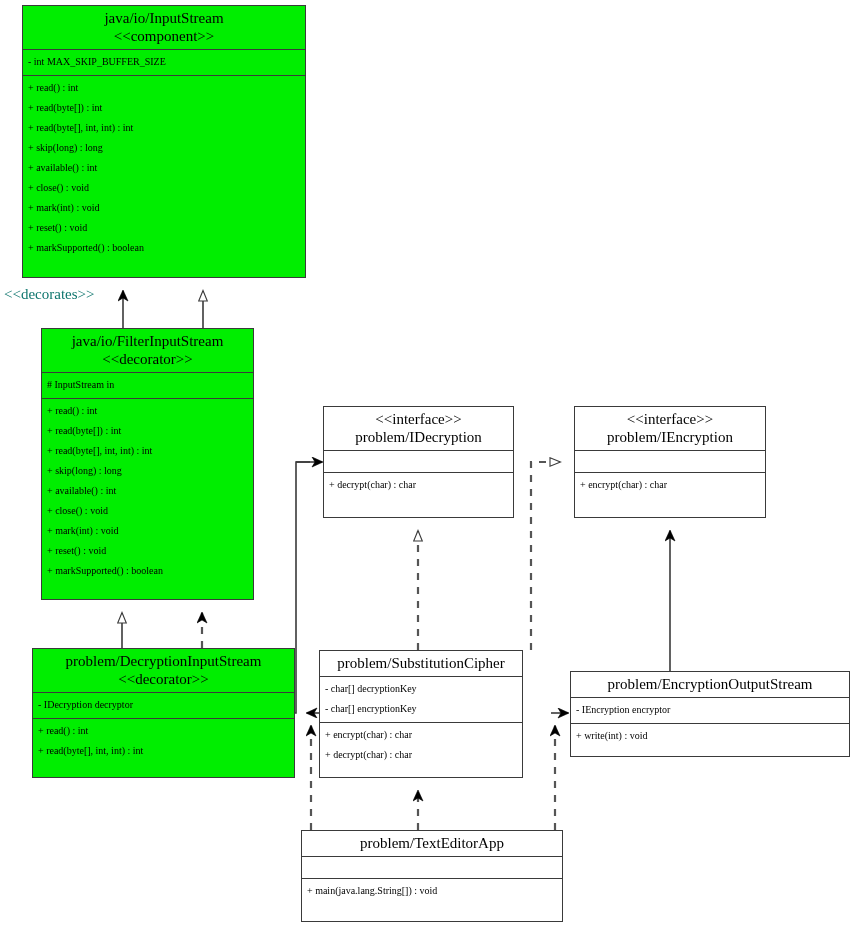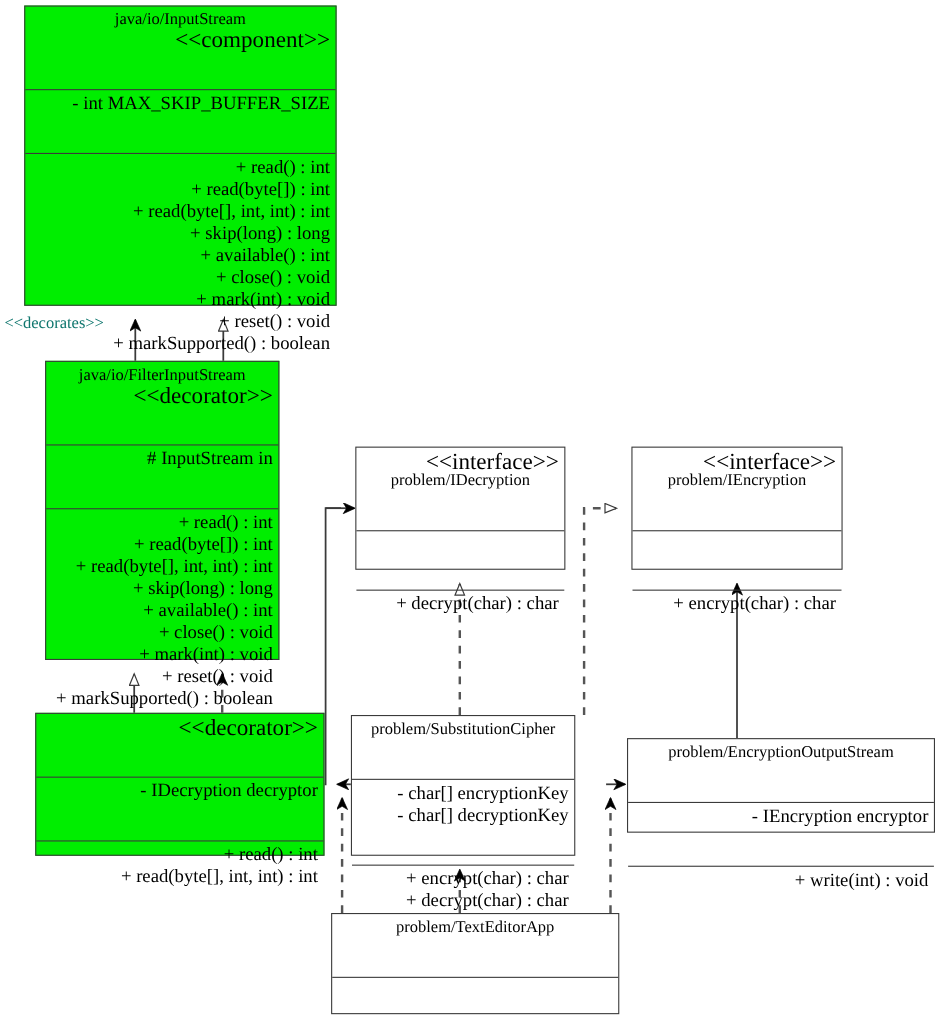--- a/index.html
+++ b/index.html
@@ -24,21 +24,20 @@
     height: 928px;
     pointer-events: none;
   }
   .uml-class {
     position: absolute;
     box-sizing: border-box;
     border: 1px solid #3a3a3a;
     background: #ffffff;
     display: flex;
     flex-direction: column;
-    gap: 32px;
   }
   .uml-class.green {
     background: #00ee00;
   }
   .compartment {
     box-sizing: border-box;
     padding: 2px 5px 3px 5px;
   }
   .compartment + .compartment {
     border-top: 1px solid #3a3a3a;
@@ -52,30 +51,28 @@
   }
   .compartment.empty {
     min-height: 22px;
   }
   .cls-name {
     font-size: 15px;
     line-height: 18px;
     white-space: nowrap;
   }
   .cls-stereotype {
-    font-size: 21px;
+    font-size: 15px;
     line-height: 18px;
     white-space: nowrap;
-    text-align: right;
   }
   .member {
-    font-size: 17px;
+    font-size: 10px;
     line-height: 20px;
     white-space: nowrap;
-    text-align: right;
   }
   .edge-label {
     position: absolute;
     font-family: "Liberation Serif", "DejaVu Serif", serif;
     font-size: 15px;
     line-height: 16px;
     white-space: nowrap;
     color: #0f766e;
   }
 </style>
@@ -198,20 +195,21 @@
       <div class="member">+ available() : int</div>
       <div class="member">+ close() : void</div>
       <div class="member">+ mark(int) : void</div>
       <div class="member">+ reset() : void</div>
       <div class="member">+ markSupported() : boolean</div>
     </div>
   </div>
 
   <div class="uml-class green" style="left:32px; top:648px; width:263px; height:130px;">
     <div class="compartment header">
+      <div class="cls-name">problem/DecryptionInputStream</div>
       <div class="cls-stereotype">&lt;&lt;decorator&gt;&gt;</div>
     </div>
     <div class="compartment body">
       <div class="member">- IDecryption decryptor</div>
     </div>
     <div class="compartment body">
       <div class="member">+ read() : int</div>
       <div class="member">+ read(byte[], int, int) : int</div>
     </div>
   </div>
@@ -236,22 +234,22 @@
     <div class="compartment body">
       <div class="member">+ encrypt(char) : char</div>
     </div>
   </div>
 
   <div class="uml-class" style="left:319px; top:650px; width:204px; height:128px;">
     <div class="compartment header">
       <div class="cls-name">problem/SubstitutionCipher</div>
     </div>
     <div class="compartment body">
+      <div class="member">- char[] decryptionKey</div>
       <div class="member">- char[] encryptionKey</div>
-      <div class="member">- char[] decryptionKey</div>
     </div>
     <div class="compartment body">
       <div class="member">+ encrypt(char) : char</div>
       <div class="member">+ decrypt(char) : char</div>
     </div>
   </div>
 
   <div class="uml-class" style="left:570px; top:671px; width:280px; height:86px;">
     <div class="compartment header">
       <div class="cls-name">problem/EncryptionOutputStream</div>

